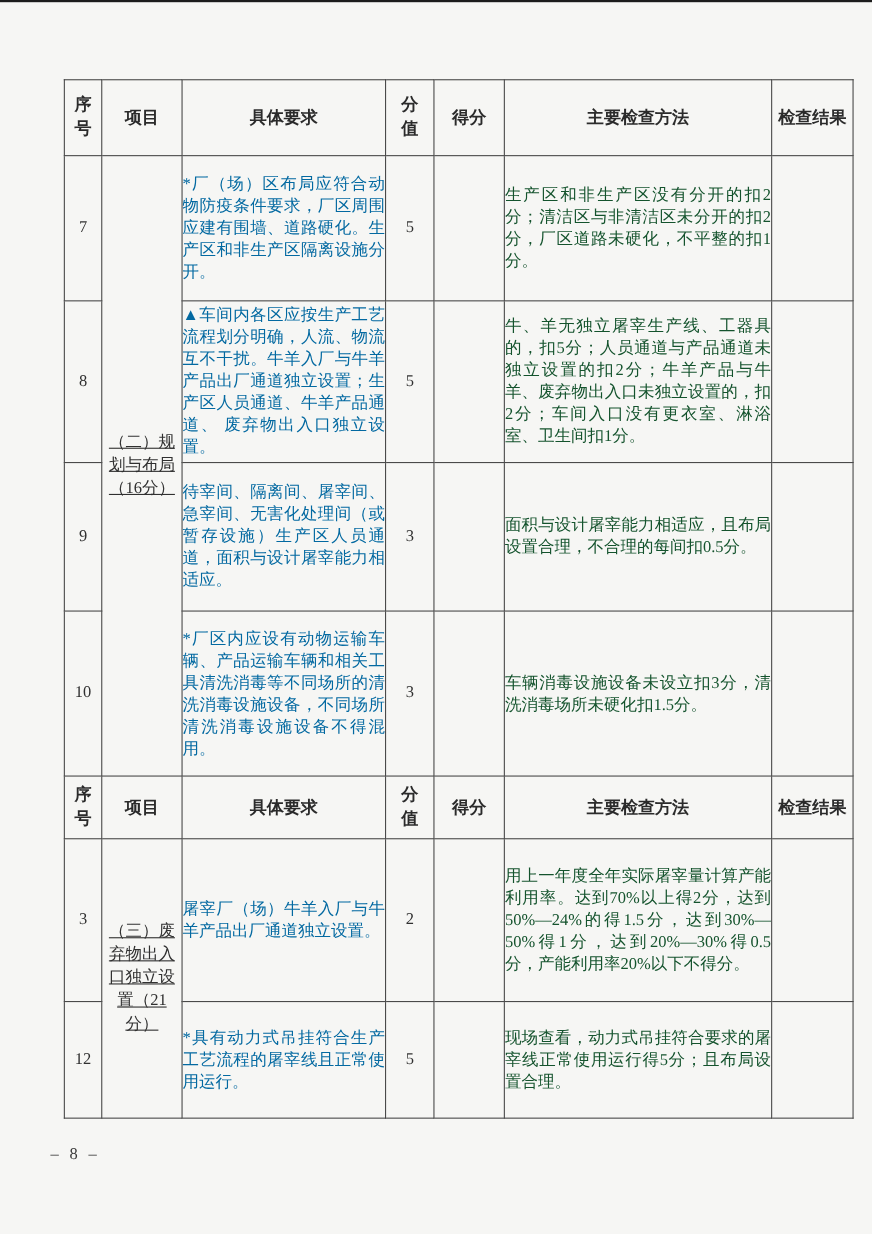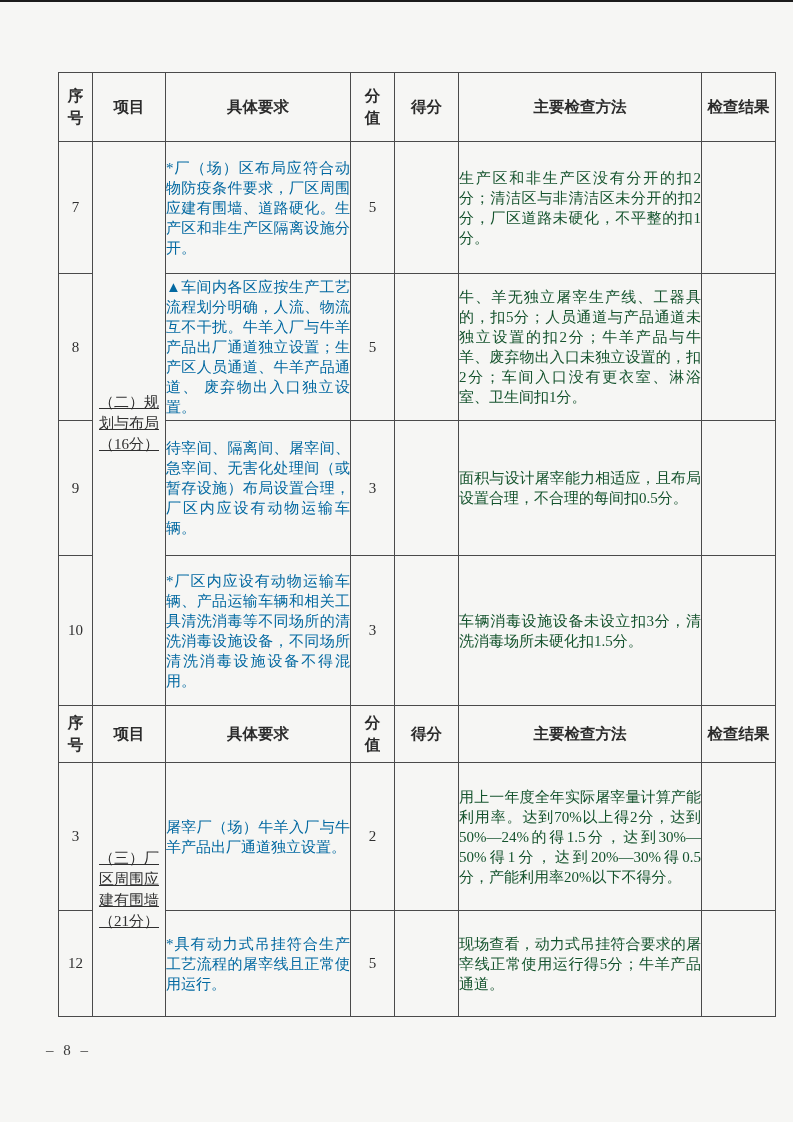--- a/index.html
+++ b/index.html
@@ -91,21 +91,21 @@
     <td class="c-no">8</td>
     <td class="c-req">▲车间内各区应按生产工艺流程划分明确，人流、物流互不干扰。牛羊入厂与牛羊产品出厂通道独立设置；生产区人员通道、牛羊产品通道、 废弃物出入口独立设置。</td>
     <td class="c-score">5</td>
     <td class="c-blank"></td>
     <td class="c-method">牛、羊无独立屠宰生产线、工器具的，扣5分；人员通道与产品通道未独立设置的扣2分；牛羊产品与牛羊、废弃物出入口未独立设置的，扣2分；车间入口没有更衣室、淋浴室、卫生间扣1分。</td>
     <td class="c-blank"></td>
   </tr>
 
   <tr style="height:135px">
     <td class="c-no">9</td>
-    <td class="c-req">待宰间、隔离间、屠宰间、急宰间、无害化处理间（或暂存设施）布局设置合理，厂区内应设有动物运输车辆。</td>
+    <td class="c-req">待宰间、隔离间、屠宰间、急宰间、无害化处理间（或暂存设施）生产区人员通道，面积与设计屠宰能力相适应。</td>
     <td class="c-score">3</td>
     <td class="c-blank"></td>
     <td class="c-method">面积与设计屠宰能力相适应，且布局设置合理，不合理的每间扣0.5分。</td>
     <td class="c-blank"></td>
   </tr>
 
   <tr style="height:150px">
     <td class="c-no">10</td>
     <td class="c-req">*厂区内应设有动物运输车辆、产品运输车辆和相关工具清洗消毒等不同场所的清洗消毒设施设备，不同场所清洗消毒设施设备不得混用。</td>
     <td class="c-score">3</td>
@@ -123,32 +123,32 @@
     <th class="hd">
           <div class="stack">分值</div>
         </th>
     <th class="hd">得分</th>
     <th class="hd">主要检查方法</th>
     <th class="hd">检查结果</th>
   </tr>
 
   <tr style="height:148px">
     <td class="c-no">3</td>
-    <td class="c-item" rowspan="2">（三）厂区周围应建有围墙（21分）</td>
+    <td class="c-item" rowspan="2">（三）废弃物出入口独立设置（21分）</td>
     <td class="c-req">屠宰厂（场）牛羊入厂与牛羊产品出厂通道独立设置。</td>
     <td class="c-score">2</td>
     <td class="c-blank"></td>
     <td class="c-method">用上一年度全年实际屠宰量计算产能利用率。达到70%以上得2分，达到50%—24%的得1.5分，达到30%—50%得1分，达到20%—30%得0.5分，产能利用率20%以下不得分。</td>
     <td class="c-blank"></td>
   </tr>
 
   <tr style="height:106px">
     <td class="c-no">12</td>
     <td class="c-req">*具有动力式吊挂符合生产工艺流程的屠宰线且正常使用运行。</td>
     <td class="c-score">5</td>
     <td class="c-blank"></td>
-    <td class="c-method">现场查看，动力式吊挂符合要求的屠宰线正常使用运行得5分；牛羊产品通道。</td>
+    <td class="c-method">现场查看，动力式吊挂符合要求的屠宰线正常使用运行得5分；且布局设置合理。</td>
     <td class="c-blank"></td>
   </tr>
 </tbody>
   </table>
 
 <div class="pagenum">– 8 –</div>
 
 </body></html>

